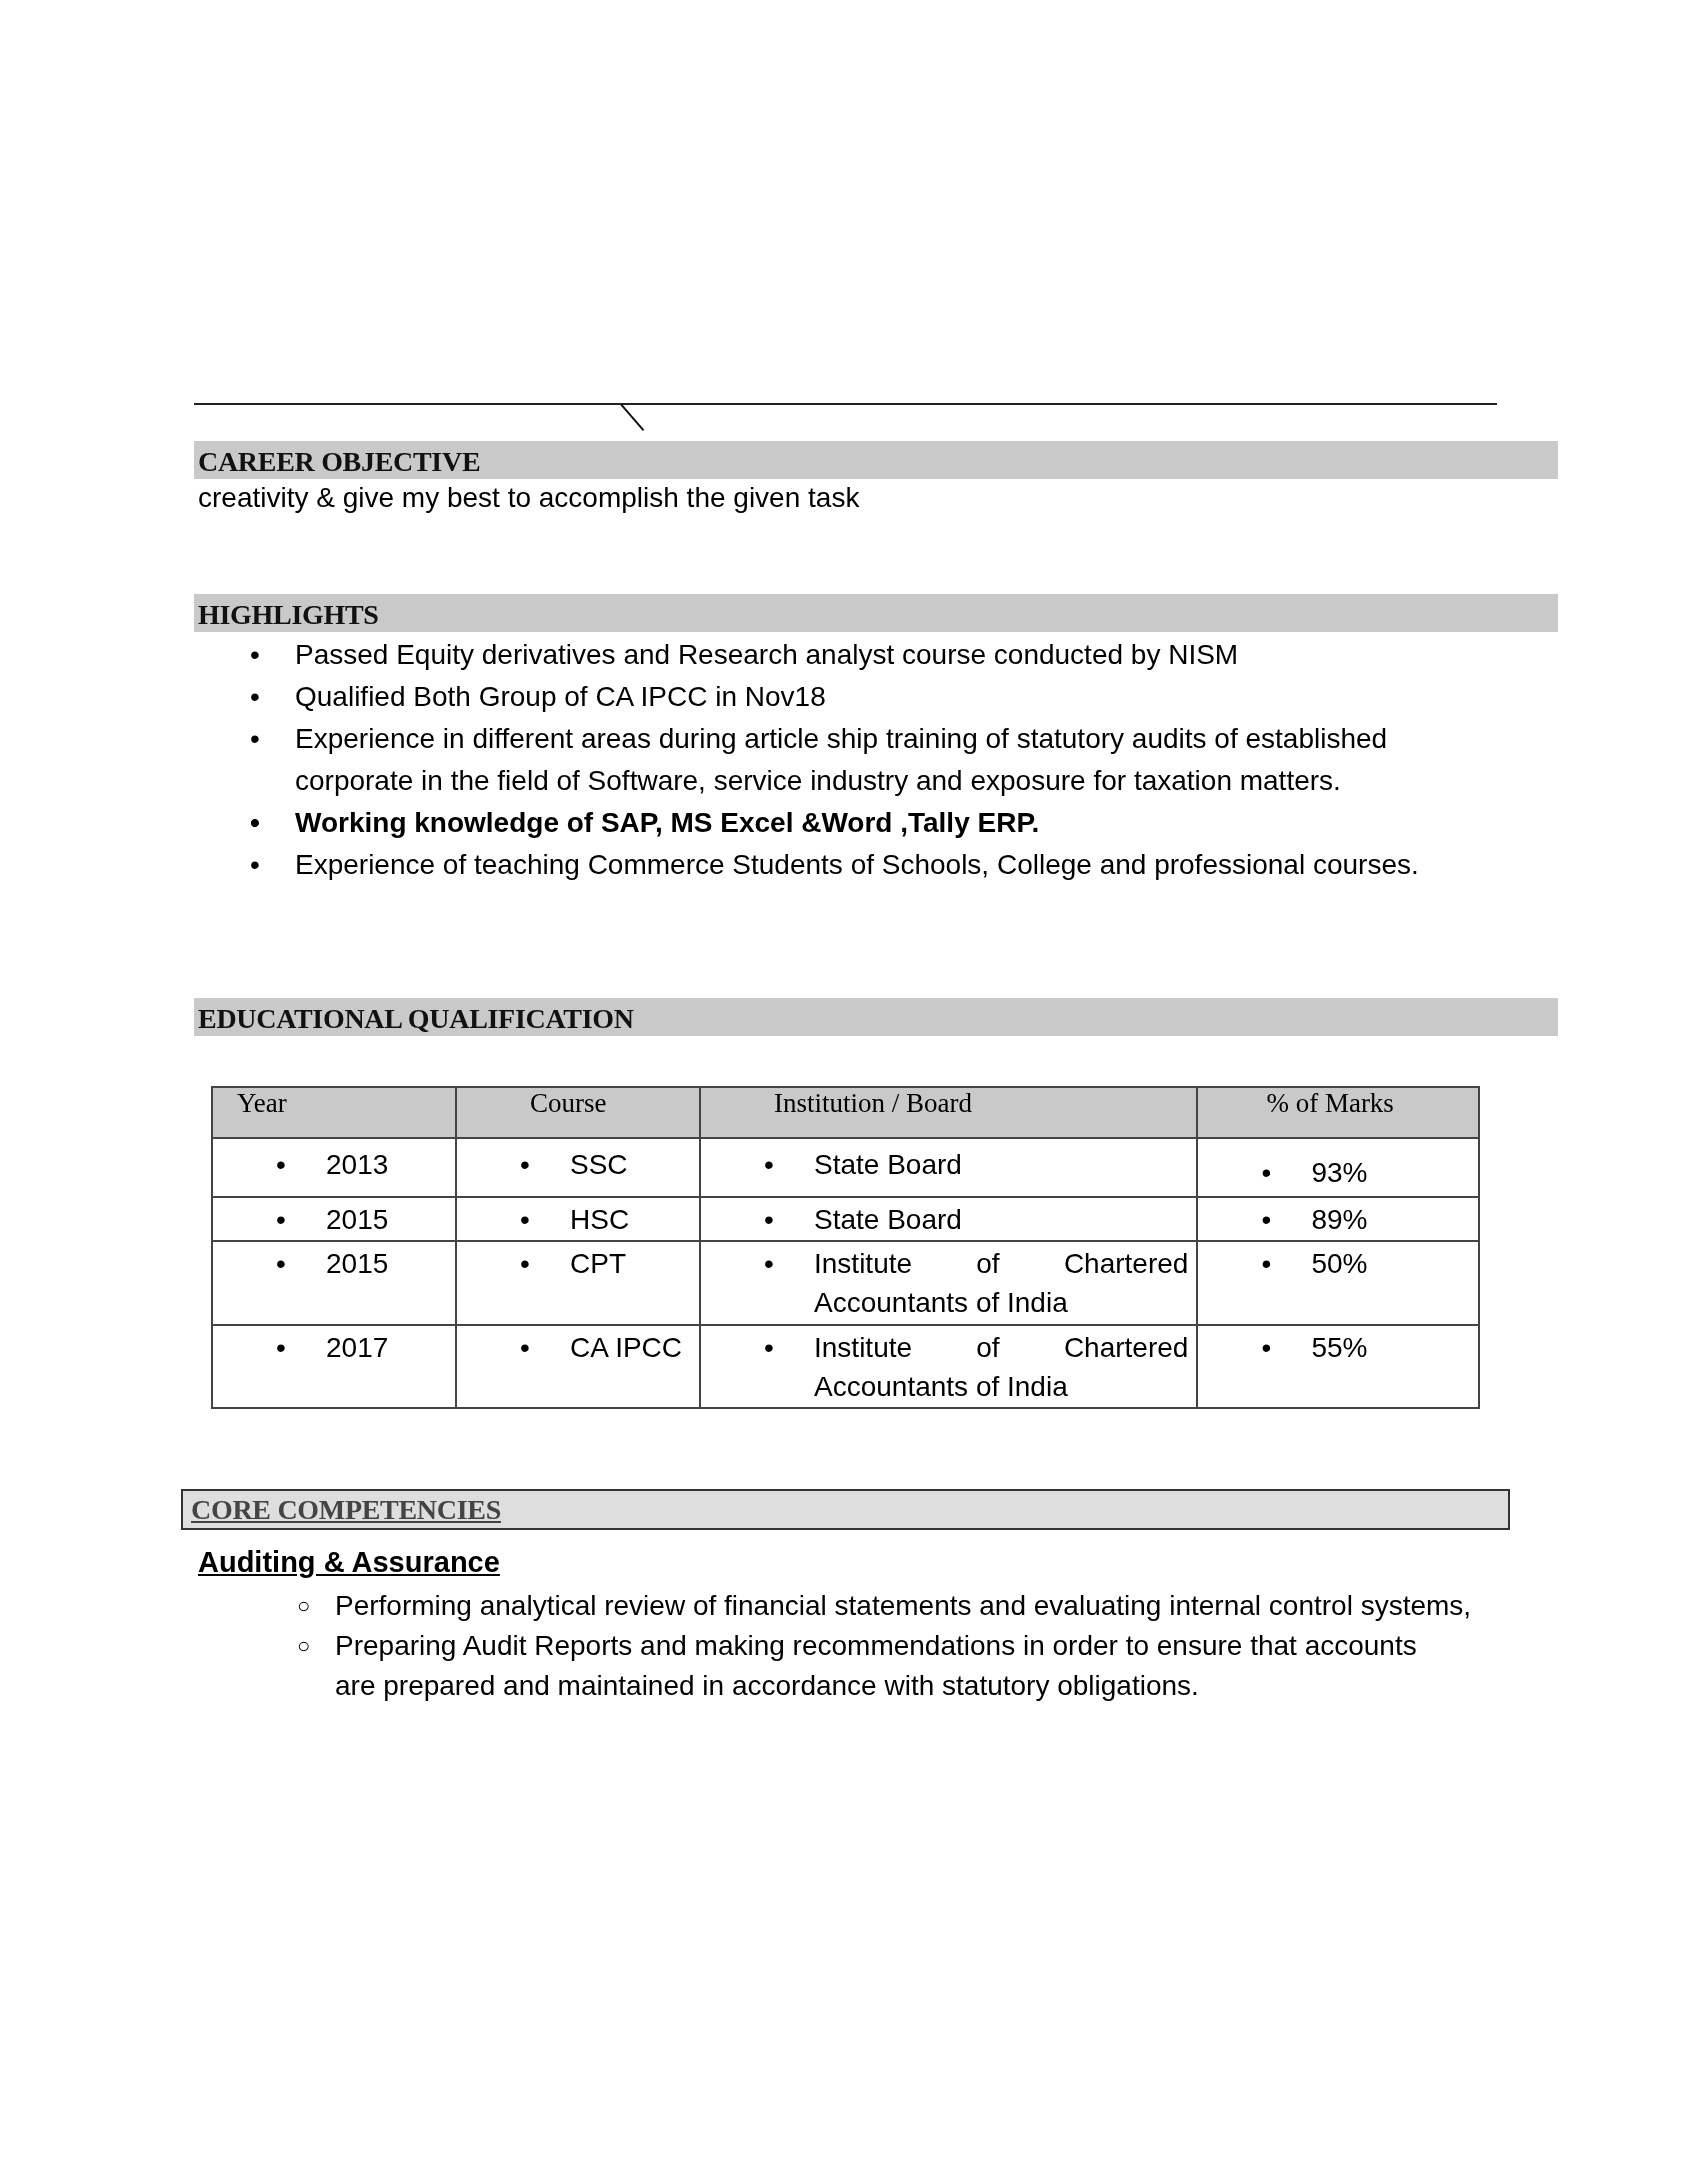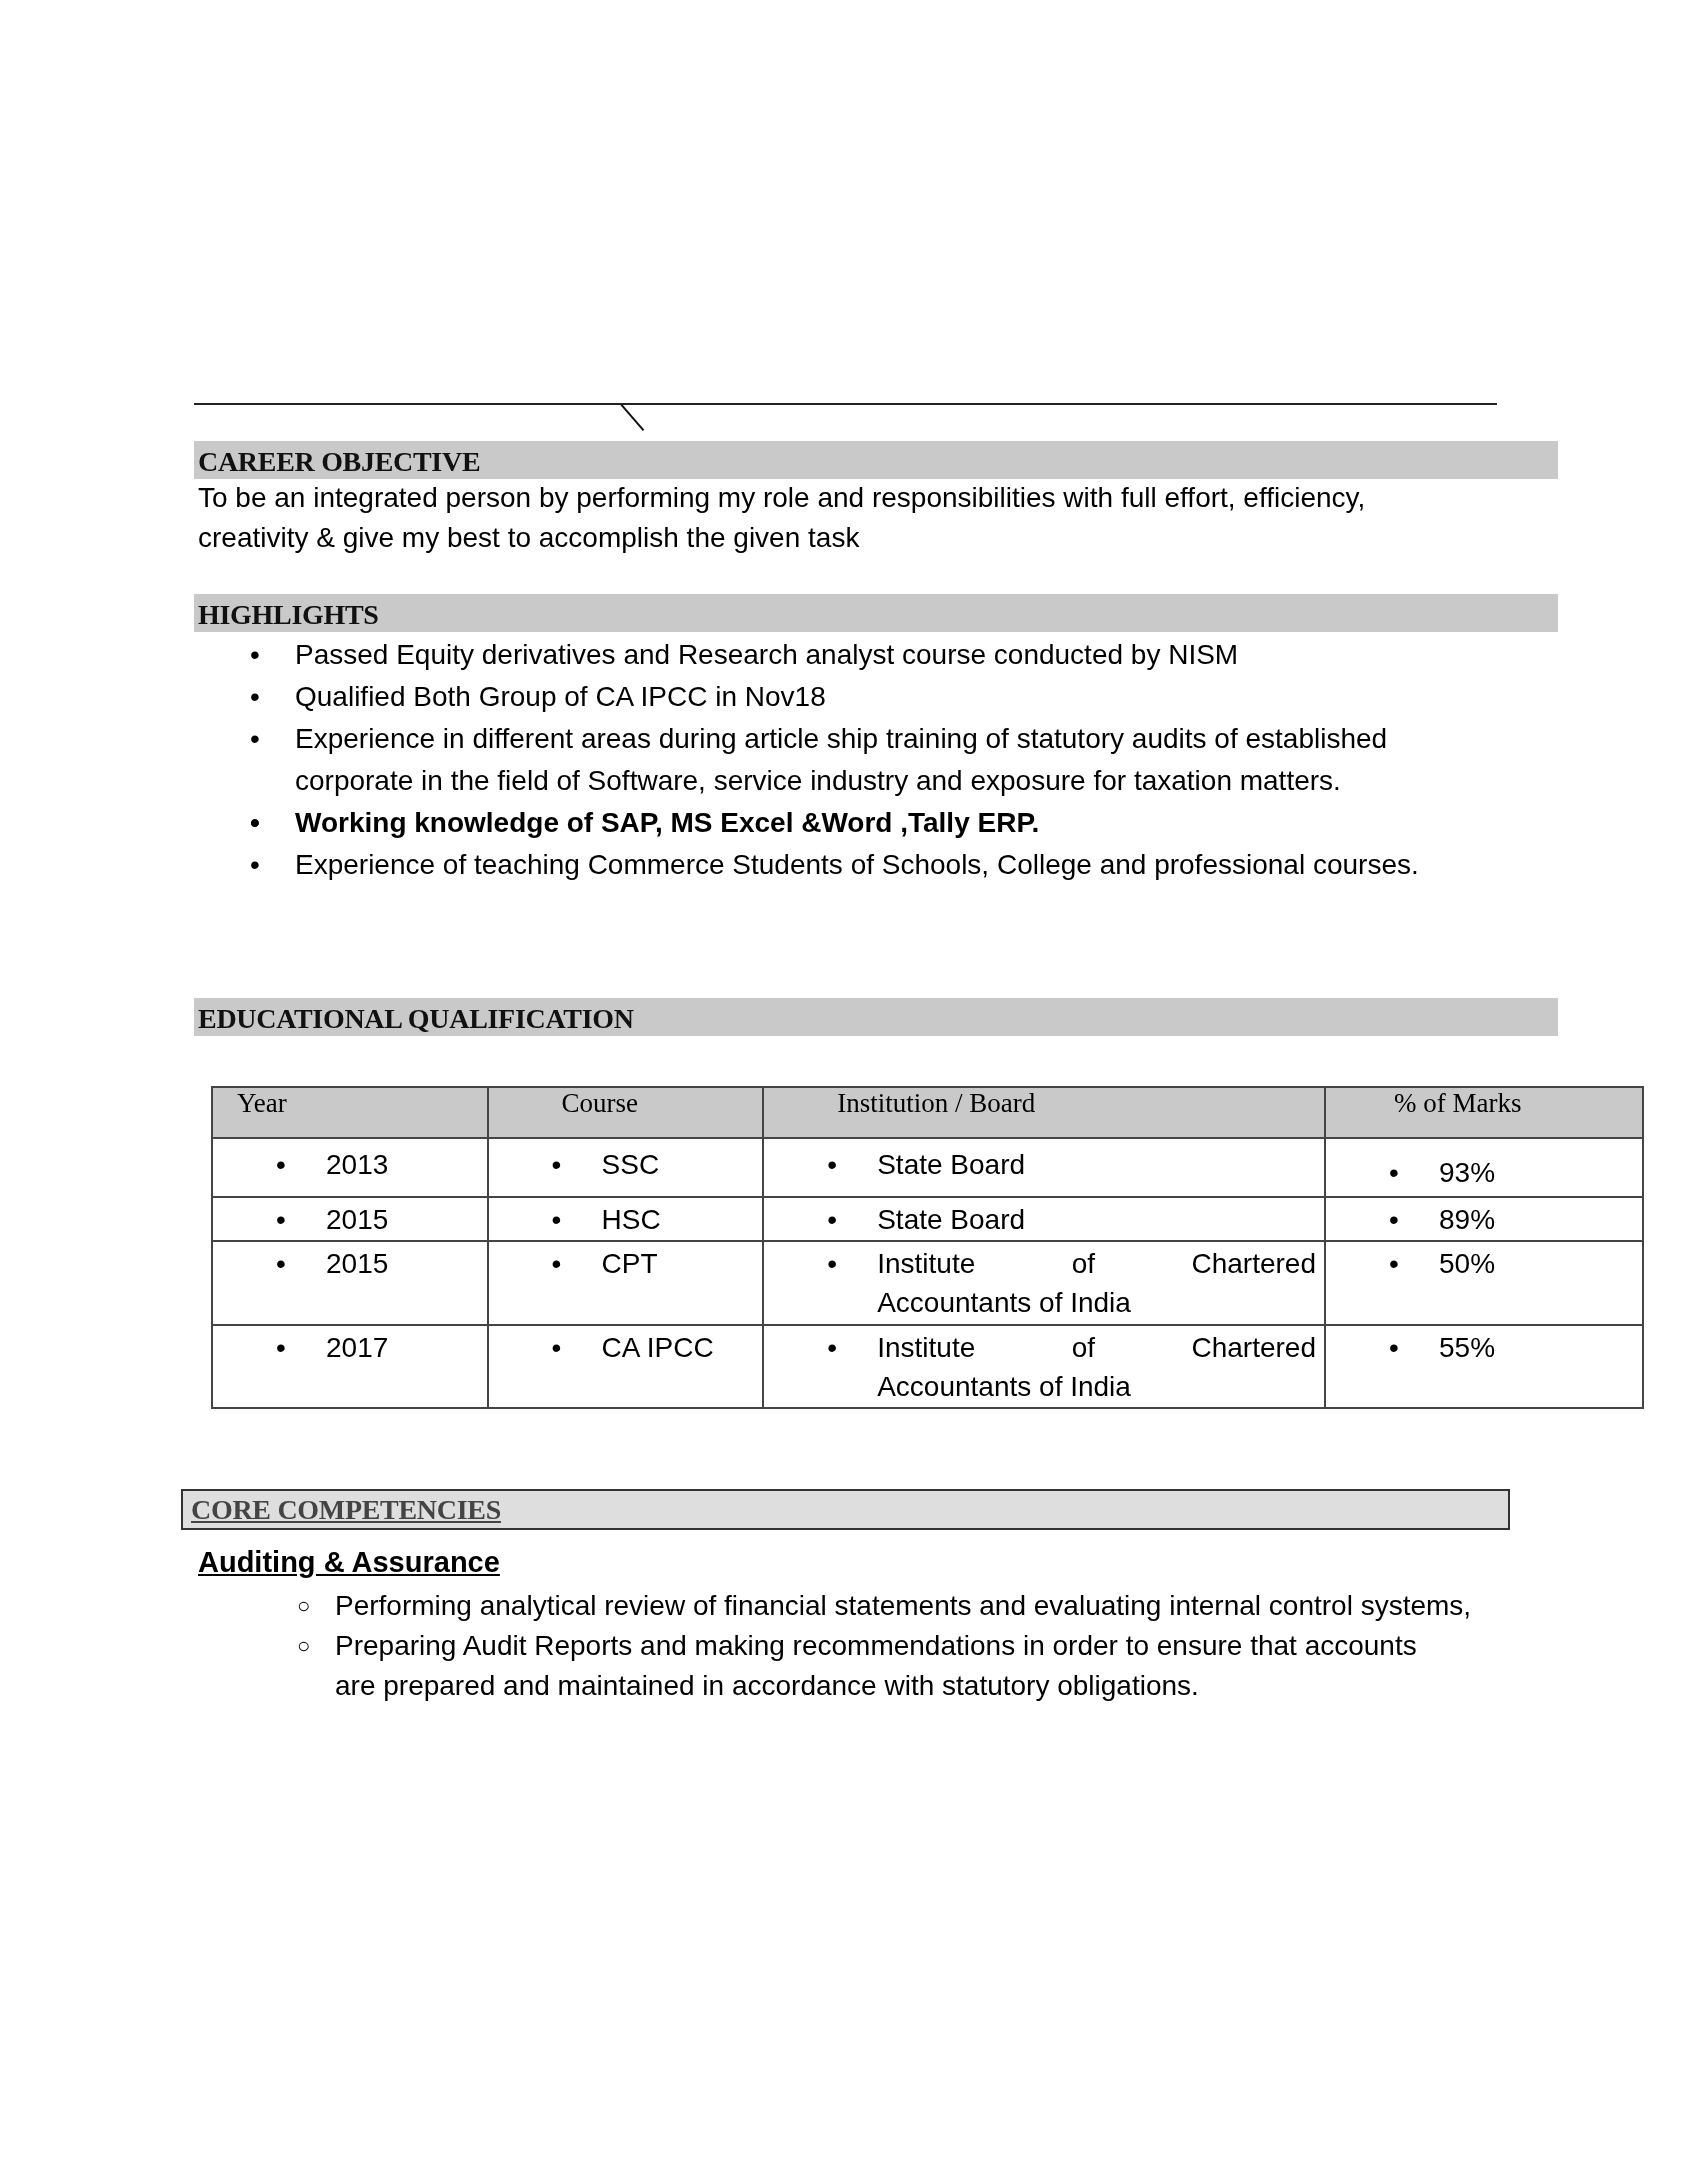--- a/index.html
+++ b/index.html
@@ -8,21 +8,21 @@
   .sans { font-family:"Liberation Sans", "DejaVu Sans", sans-serif; }
   .rule { position:absolute; left:194px; top:403px; width:1303px; height:0; border-top:2px solid #222; }
   .slash { position:absolute; left:622px; top:404px; width:34px; height:2px; background:#111; transform-origin:0 0; transform:rotate(49deg); }
   .bar { position:absolute; left:194px; width:1364px; height:38px; background:#c9c9c9; }
   .bar span { position:absolute; left:4px; top:5px; font-size:28px; font-weight:bold; letter-spacing:-0.3px; color:#111; }
   .para { position:absolute; left:198px; width:1287px; font-size:28px; line-height:40px; }
   .hl { position:absolute; left:228px; width:1267px; margin:0; padding:0; list-style:none; font-size:28px; line-height:42px; }
   .hl li { position:relative; padding-left:67px; }
   .hl li .dot { position:absolute; left:22px; top:0; }
   .hl li.bold { font-weight:bold; }
-  table.edu { position:absolute; left:211px; top:1086px; width:1433px; border-collapse:collapse; }
+  table.edu { position:absolute; left:211px; top:1086px; width:1269px; border-collapse:collapse; }
   table.edu th, table.edu td { border:2px solid #444; vertical-align:top; padding:0; }
   table.edu th { background:#c9c9c9; height:49px; font-weight:normal; font-size:27px; text-align:left; }
   table.edu td { font-size:28px; line-height:39px; }
   .cellwrap { position:relative; padding:6px 8px 0 0; }
   .cellwrap .dot { position:absolute; top:6px; }
   .cellwrap .txt { display:block; }
   .core-box { position:absolute; left:181px; top:1489px; width:1325px; height:37px; background:#dedede; border:2px solid #333; }
   .core-box span { position:absolute; left:8px; top:3px; font-size:28px; font-weight:bold; color:#444; text-decoration:underline; letter-spacing:-0.3px; }
   .sub-h { position:absolute; left:198px; top:1546px; font-size:29px; font-weight:bold; text-decoration:underline; }
   .comp { position:absolute; left:297px; top:1586px; width:1188px; margin:0; padding:0; list-style:none; font-size:28px; line-height:40px; }
@@ -32,21 +32,20 @@
 </head>
 <body>
 
 <div class="rule"></div>
 <div class="slash"></div>
 
 <div class="bar serif" style="top:441px;">
   <span>CAREER OBJECTIVE</span>
 </div>
 <div class="para sans" style="top:478px;">
-  <div>To be an integrated person by performing my role and responsibilities with full effort, efficiency,</div>
   <div>creativity &amp; give my best to accomplish the given task</div>
 </div>
 
 <div class="bar serif" style="top:594px;">
   <span>HIGHLIGHTS</span>
 </div>
 <ul class="hl sans" style="top:634px;">
   <li><span class="dot">•</span><span>Passed Equity derivatives and Research analyst course conducted by NISM</span></li>
   <li><span class="dot">•</span><span>Qualified Both Group of CA IPCC in Nov18</span></li>
   <li style="padding-right:59px;"><span class="dot">•</span><span>Experience in different areas during article ship training of statutory audits of established corporate in the field of Software, service industry and exposure for taxation matters.</span></li>

